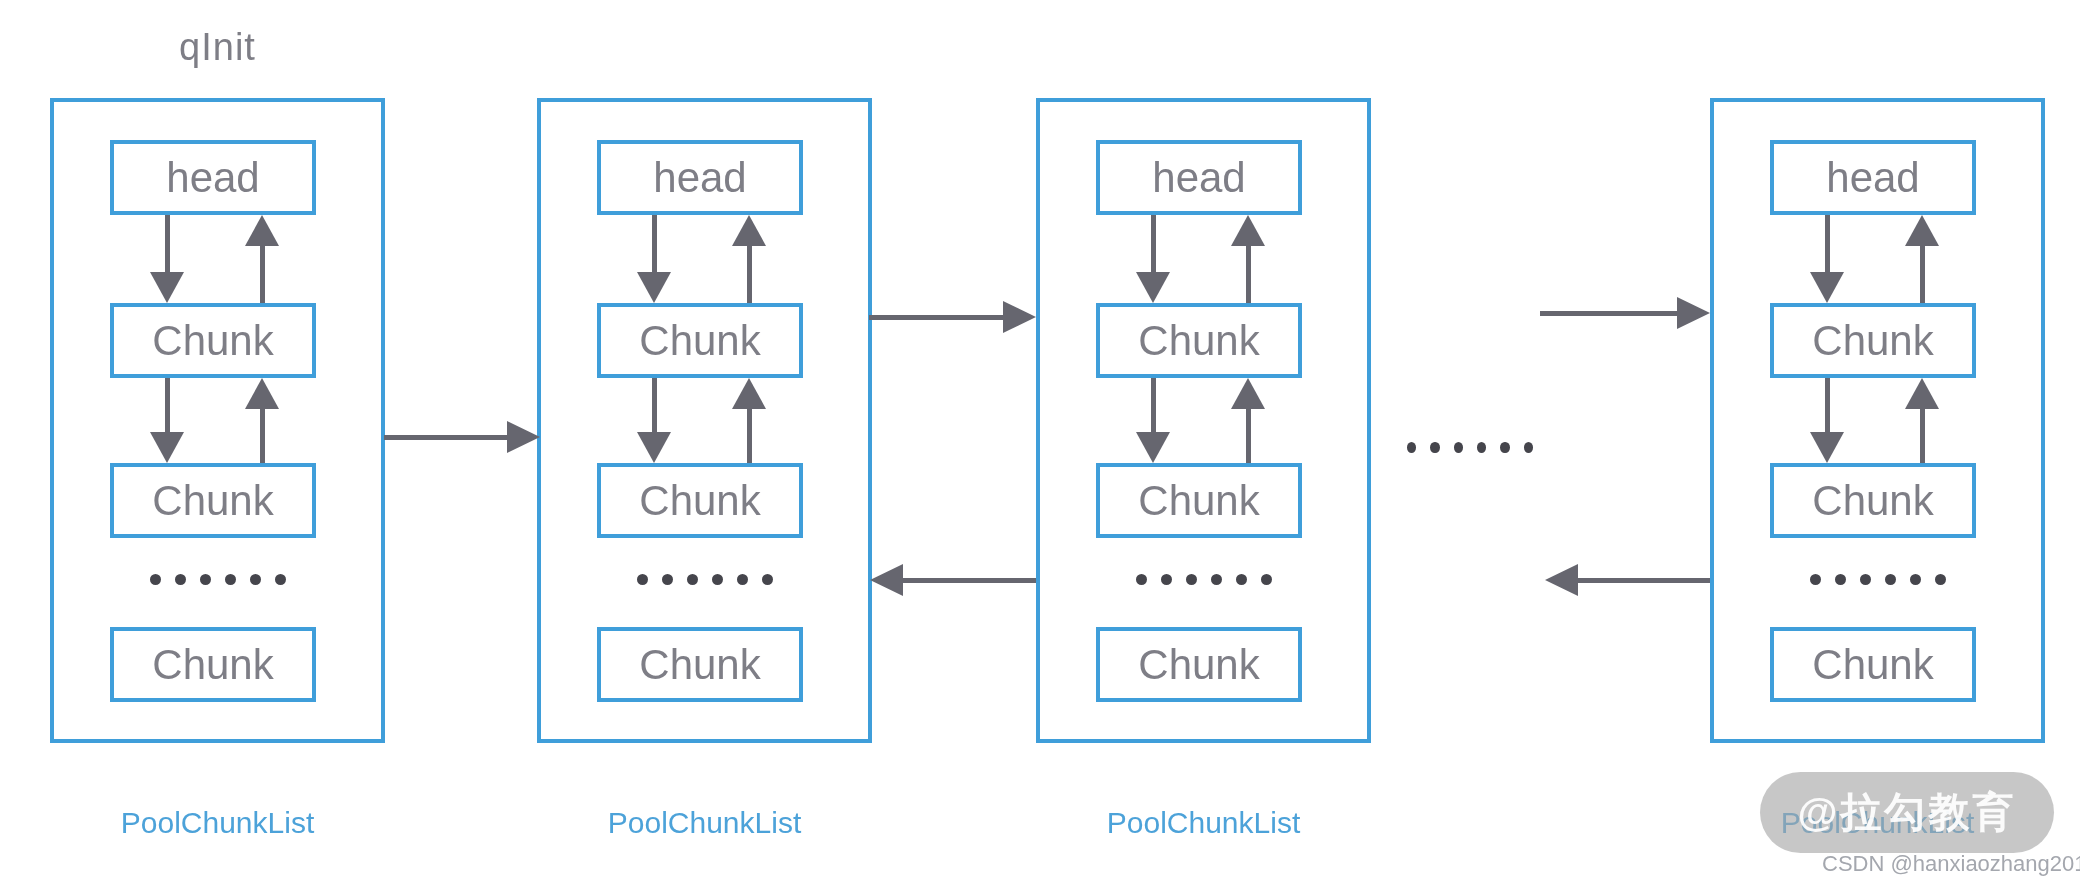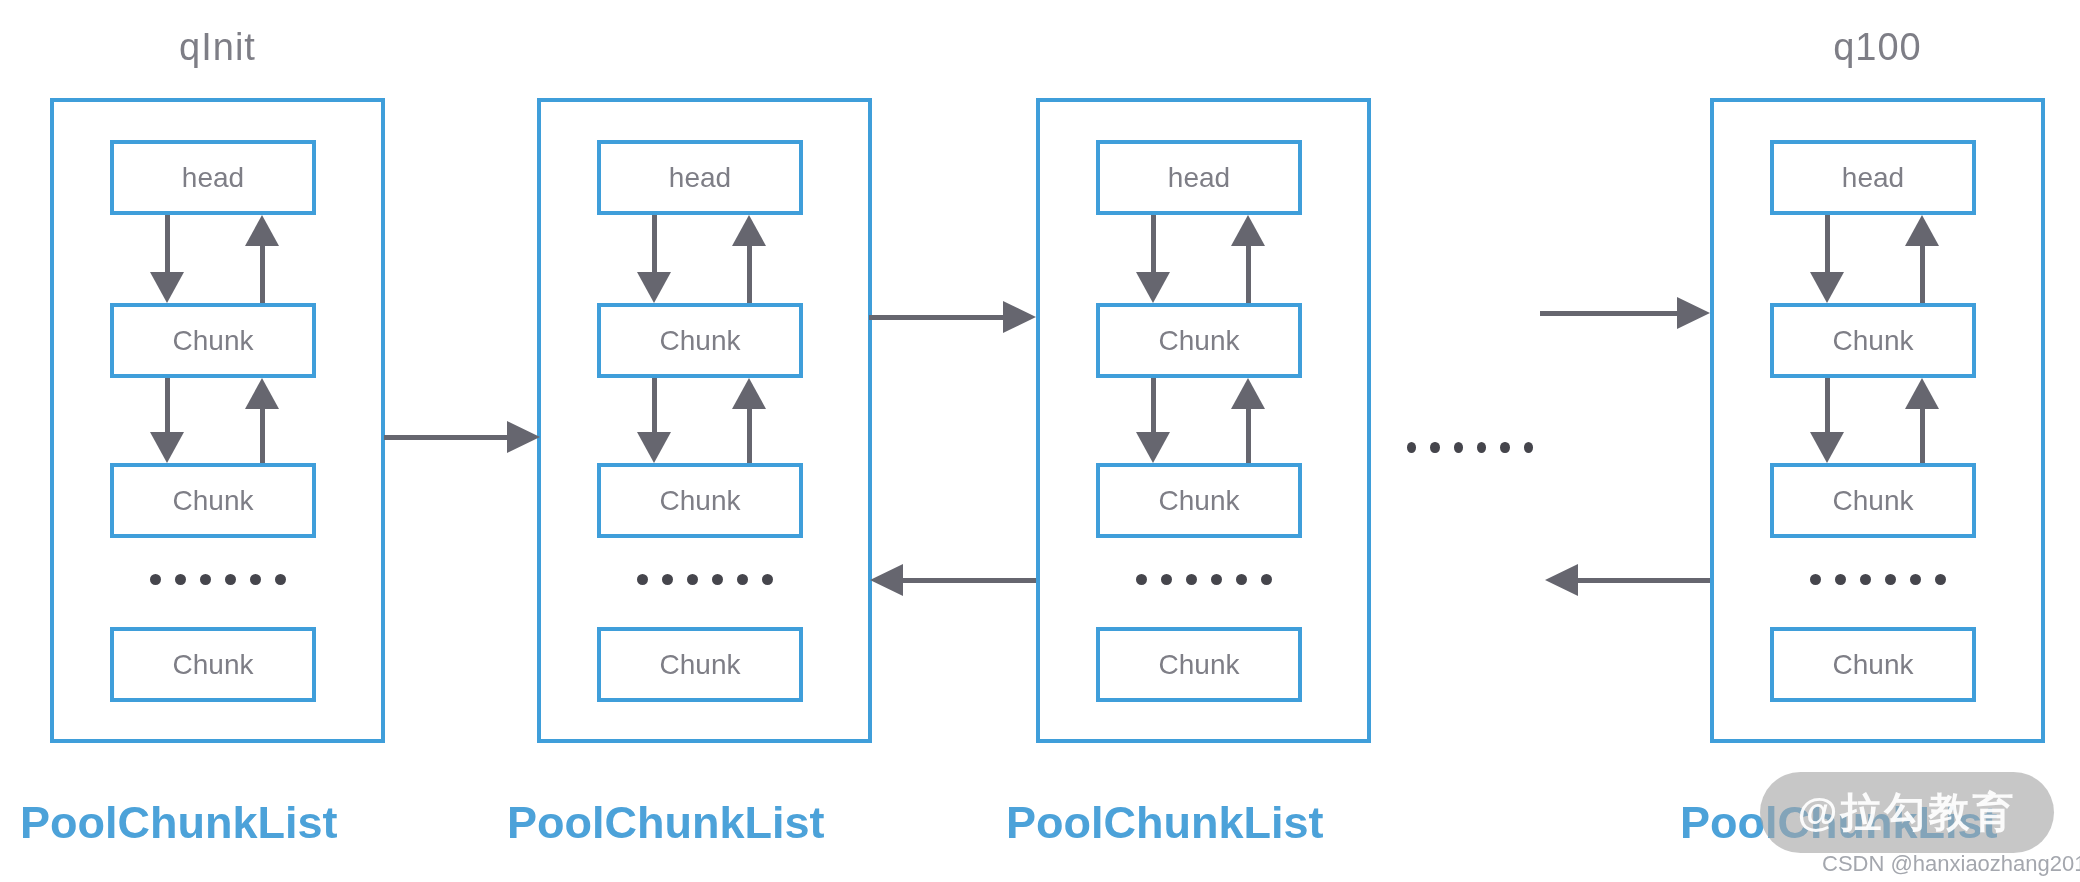--- a/index.html
+++ b/index.html
@@ -25,29 +25,30 @@
     border:4px solid var(--blue);
     box-sizing:border-box;
     background:#ffffff;
   }
   .node{
     position:absolute;left:56px;width:206px;height:75px;
     border:4px solid var(--blue);
     box-sizing:border-box;
     background:#ffffff;
     display:flex;align-items:center;justify-content:center;
-    font-size:28px;color:var(--text-gray);
+    font-size:42px;color:var(--text-gray);
   }
   .node.head-node{top:38px;}
   .node.chunk-1{top:201px;}
   .node.chunk-2{top:361px;}
   .node.chunk-3{top:525px;}
   .col-label{
     position:absolute;top:798px;left:-30px;right:-30px;
-    font-size:45px;line-height:50px;font-weight:bold;
+    text-align:center;
+    font-size:30px;line-height:50px;font-weight:normal;
     color:var(--label-blue);
     z-index:2;
   }
   
   .varrow{position:absolute;width:34px;display:flex;flex-direction:column;align-items:center;}
   .varrow .shaft{width:5px;flex:1;background:var(--arrow-gray);}
   .varrow .head-tri{width:0;height:0;border-left:17px solid transparent;border-right:17px solid transparent;}
   .varrow.down .head-tri{border-top:31px solid var(--arrow-gray);}
   .varrow.up .head-tri{border-bottom:31px solid var(--arrow-gray);}
   .pair1{top:113px;height:88px;}
@@ -186,21 +187,20 @@
           <span class="dot"></span>
           <span class="dot"></span>
           <span class="dot"></span>
         </div>
       <div class="node chunk-3">Chunk</div>
     </div>
     <div class="col-label">PoolChunkList</div>
   </div>
 
   <div class="column" style="left:1710px">
-    <div class="col-title">q100</div>
     <div class="col-box">
       <div class="node head-node">head</div>
       <div class="varrow down pair1">
           <span class="shaft"></span>
           <span class="head-tri"></span>
         </div>
       <div class="varrow up pair1">
           <span class="head-tri"></span>
           <span class="shaft"></span>
         </div>

